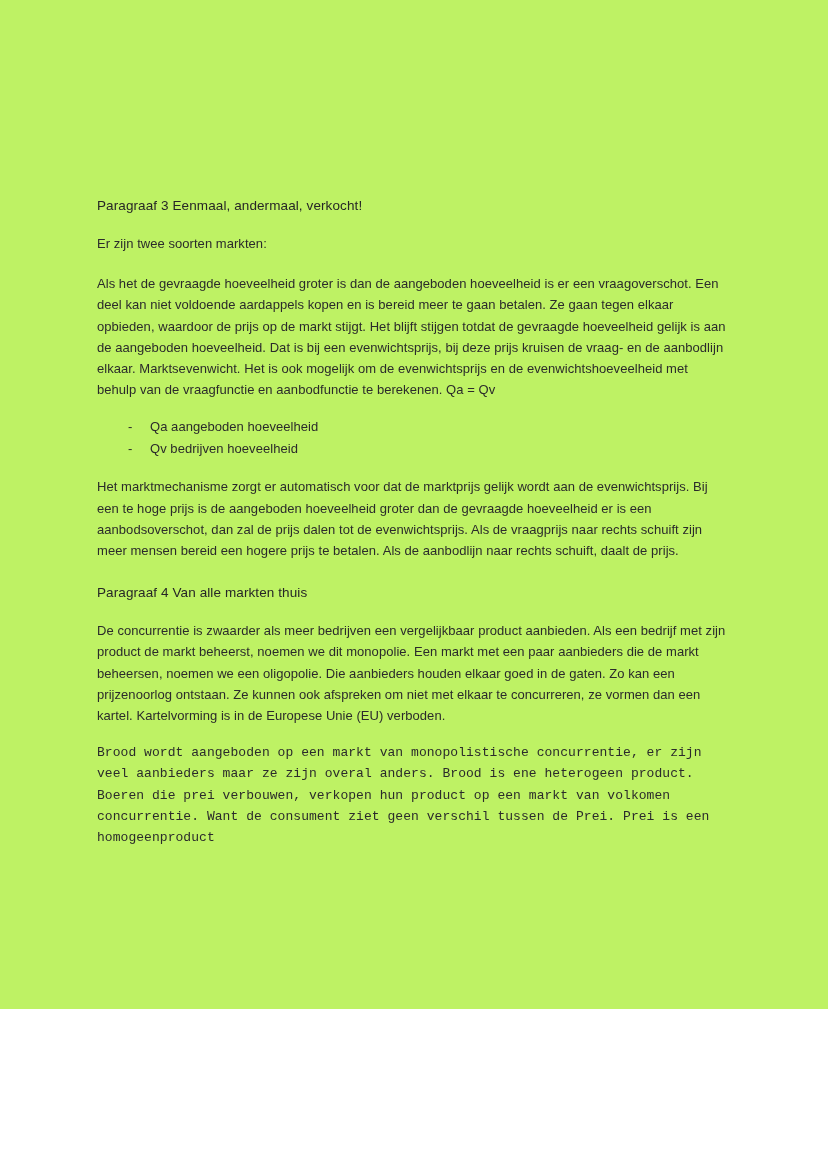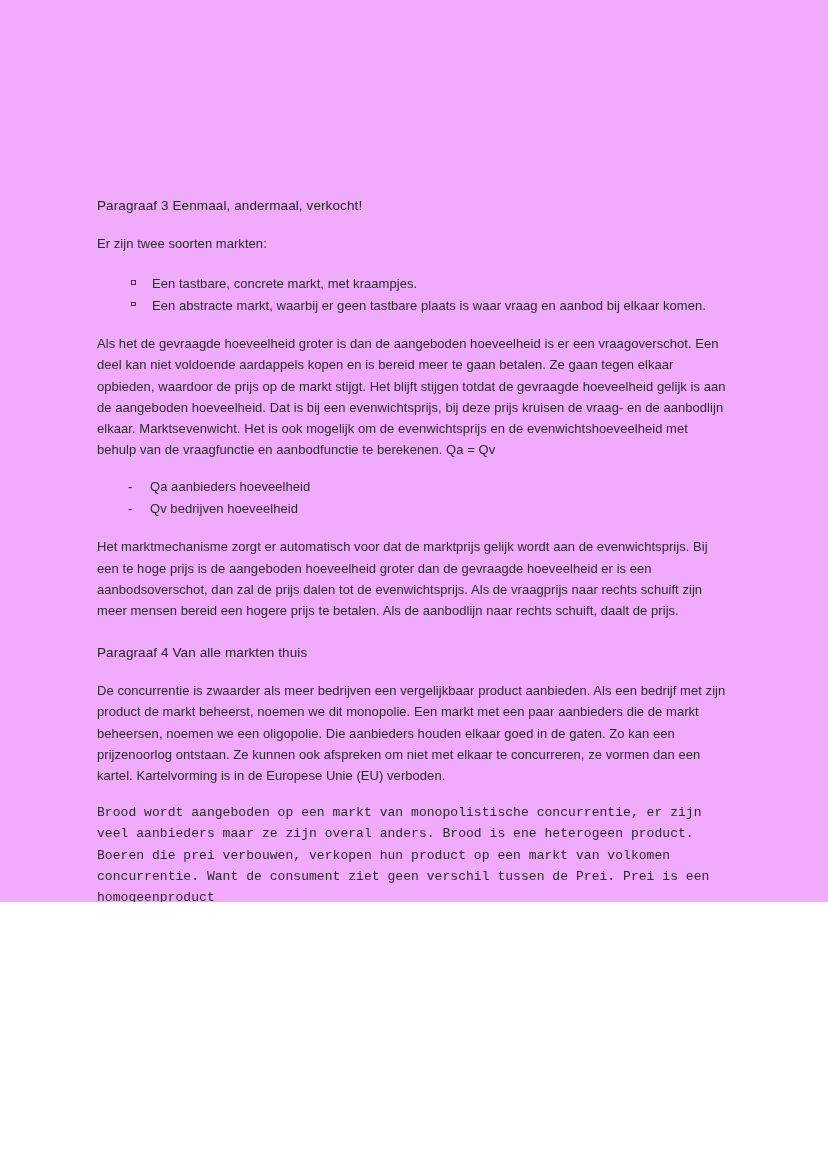--- a/index.html
+++ b/index.html
@@ -10,22 +10,22 @@
   body {
     width: 828px;
     height: 1171px;
     font-family: "Liberation Sans", sans-serif;
     color: #2b2b2b;
     -webkit-font-smoothing: antialiased;
   }
   .page {
     position: relative;
     width: 828px;
-    height: 902px;
-    background: #f0abfc;
+    height: 1009px;
+    background: #bef264;
     box-sizing: border-box;
     overflow: hidden;
   }
   .content {
     position: absolute;
     left: 97px;
     top: 196px;
     width: 630px;
   }
 
@@ -106,37 +106,27 @@
 </head>
 <body>
 
 <div class="page">
   <div class="content">
 
     <h2 class="heading">Paragraaf 3 Eenmaal, andermaal, verkocht!</h2>
 
     <p class="para lead">Er zijn twee soorten markten:</p>
 
-    <ul class="sq-list">
-      <li>
-        <span class="sq-marker"></span>
-        <span>Een tastbare, concrete markt, met kraampjes.</span>
-      </li>
-      <li>
-        <span class="sq-marker"></span>
-        <span>Een abstracte markt, waarbij er geen tastbare plaats is waar vraag en aanbod bij elkaar komen.</span>
-      </li>
-    </ul>
 
     <p class="para">Als het de gevraagde hoeveelheid groter is dan de aangeboden hoeveelheid is er een vraagoverschot. Een deel kan niet voldoende aardappels kopen en is bereid meer te gaan betalen. Ze gaan tegen elkaar opbieden, waardoor de prijs op de markt stijgt. Het blijft stijgen totdat de gevraagde hoeveelheid gelijk is aan de aangeboden hoeveelheid. Dat is bij een evenwichtsprijs, bij deze prijs kruisen de vraag- en de aanbodlijn elkaar. Marktsevenwicht. Het is ook mogelijk om de evenwichtsprijs en de evenwichtshoeveelheid met behulp van de vraagfunctie en aanbodfunctie te berekenen. Qa = Qv</p>
 
     <ul class="dash-list">
       <li>
         <span class="dash-marker">-</span>
-        <span>Qa aanbieders hoeveelheid</span>
+        <span>Qa aangeboden hoeveelheid</span>
       </li>
       <li>
         <span class="dash-marker">-</span>
         <span>Qv bedrijven hoeveelheid</span>
       </li>
     </ul>
 
     <p class="para">Het marktmechanisme zorgt er automatisch voor dat de marktprijs gelijk wordt aan de evenwichtsprijs. Bij een te hoge prijs is de aangeboden hoeveelheid groter dan de gevraagde hoeveelheid er is een aanbodsoverschot, dan zal de prijs dalen tot de evenwichtsprijs. Als de vraagprijs naar rechts schuift zijn meer mensen bereid een hogere prijs te betalen. Als de aanbodlijn naar rechts schuift, daalt de prijs.</p>
 
     <h2 class="heading second">Paragraaf 4 Van alle markten thuis</h2>

